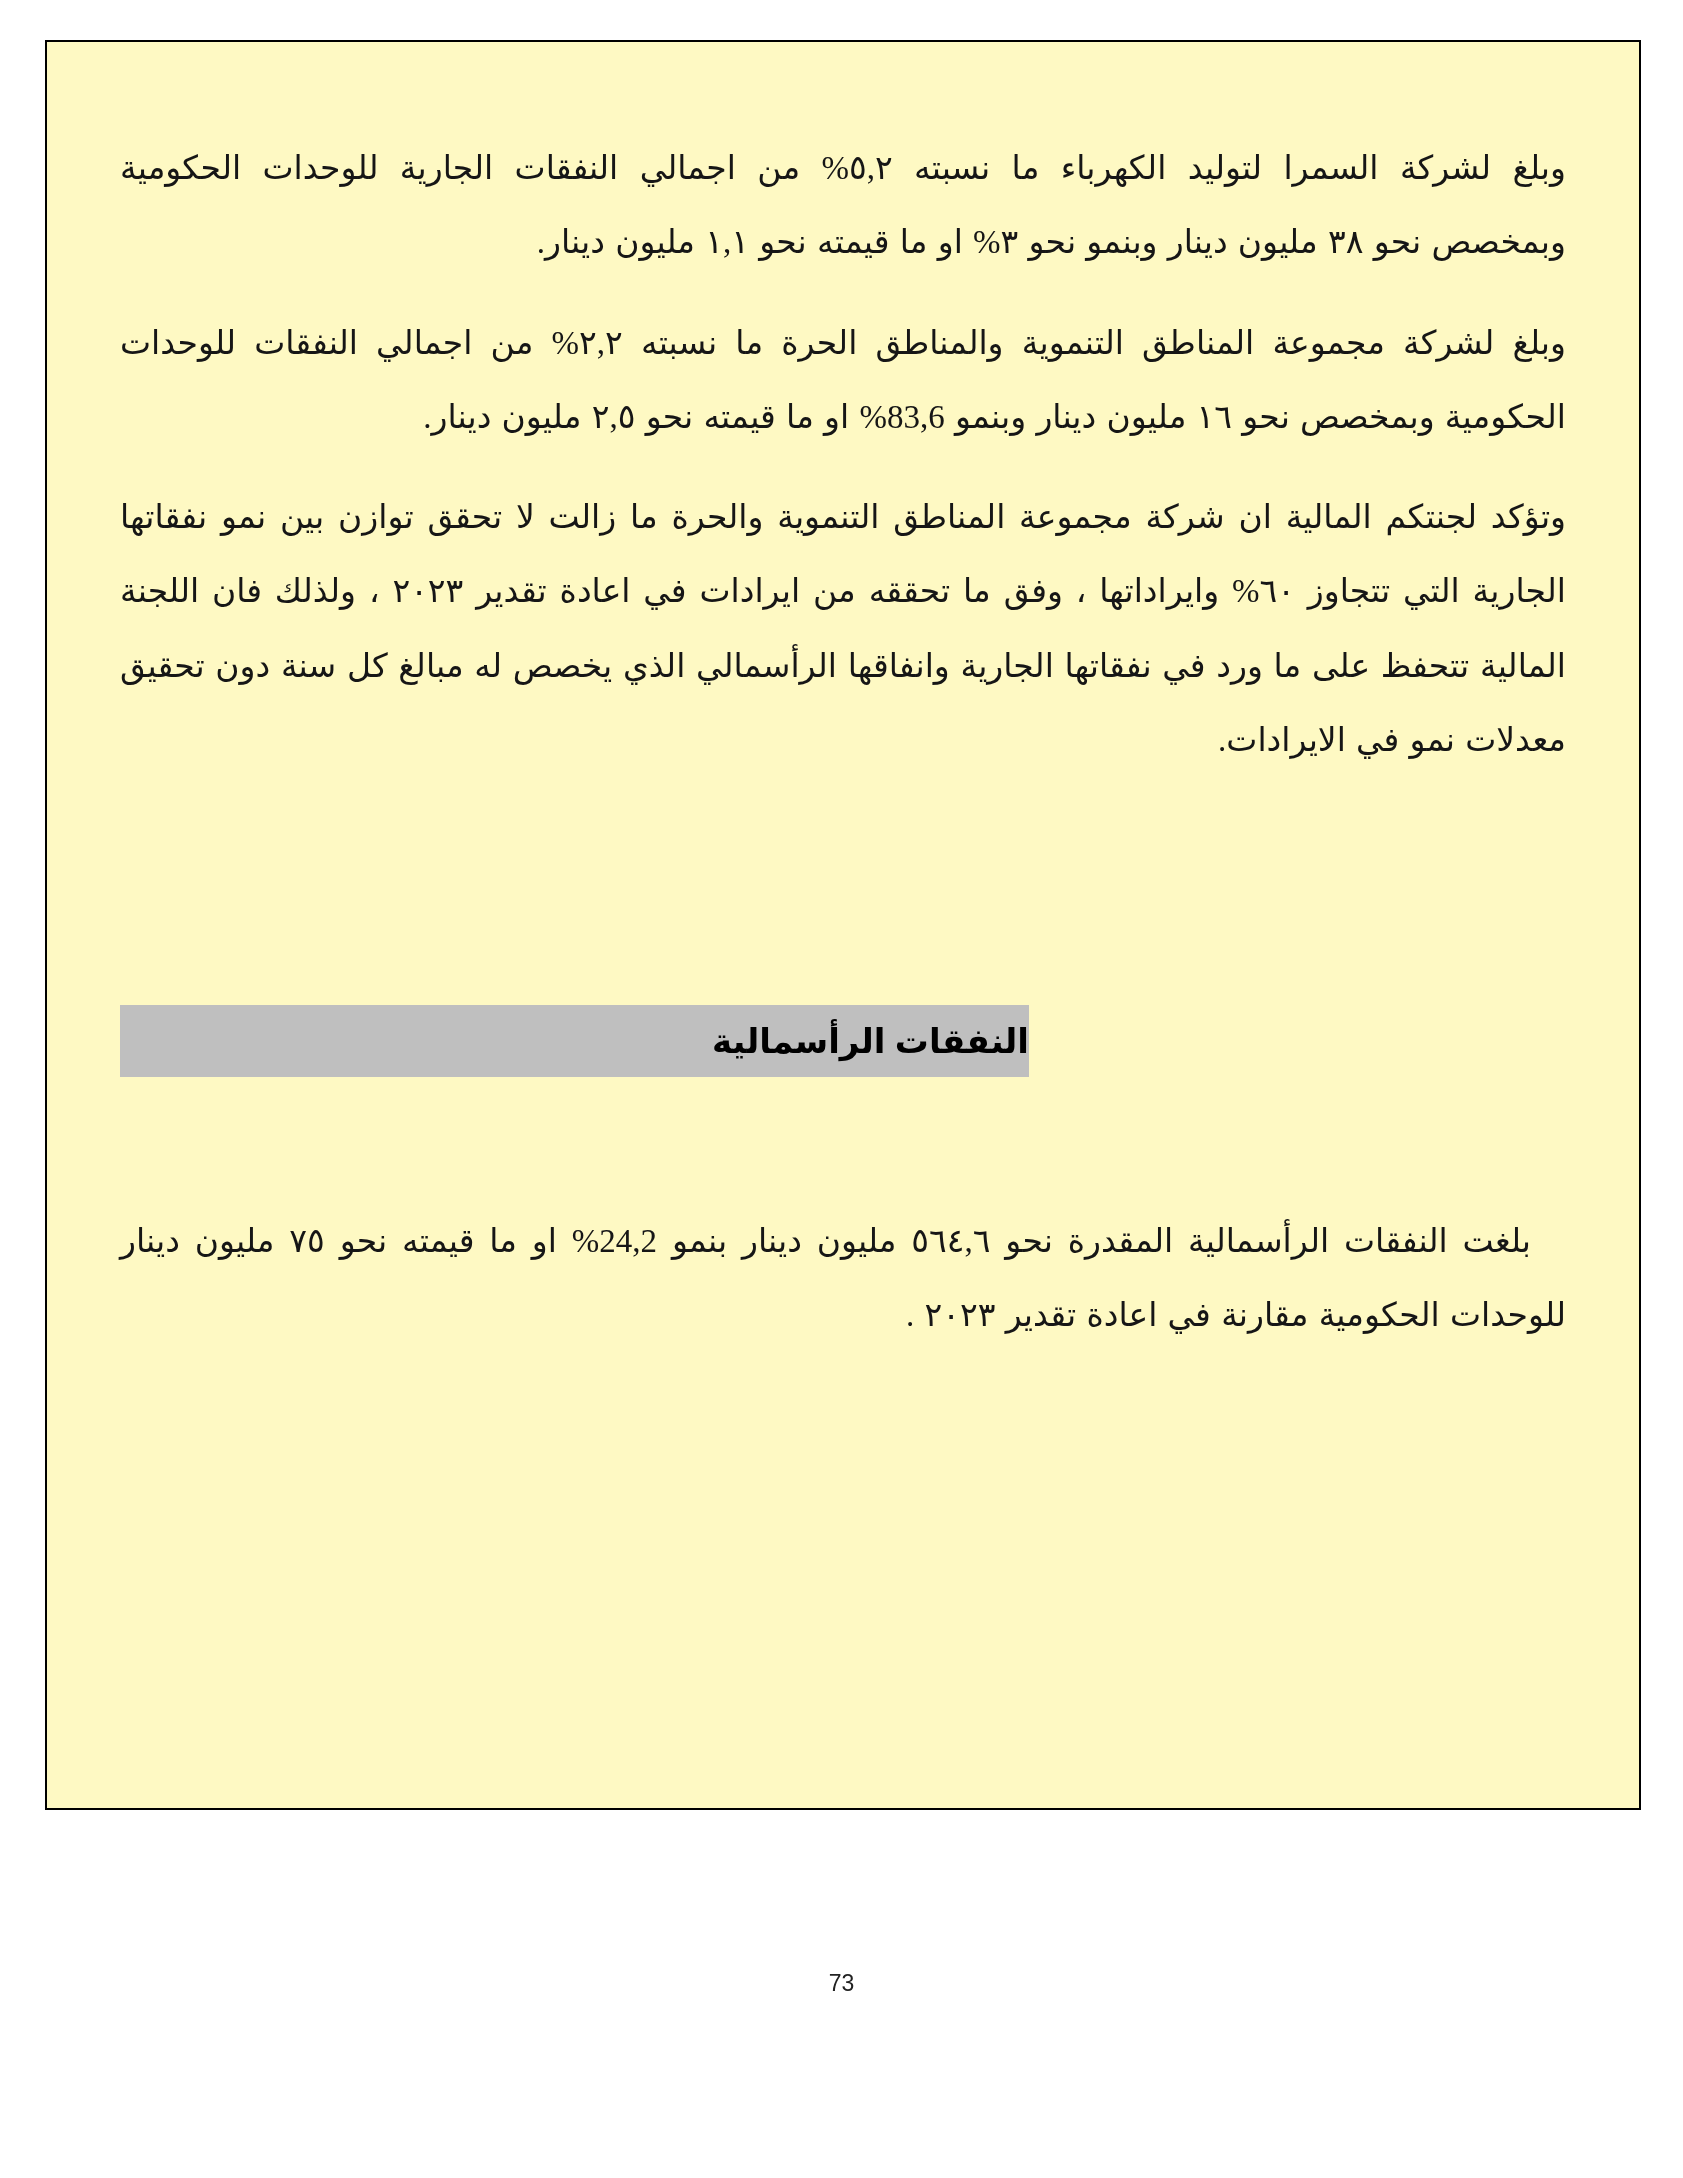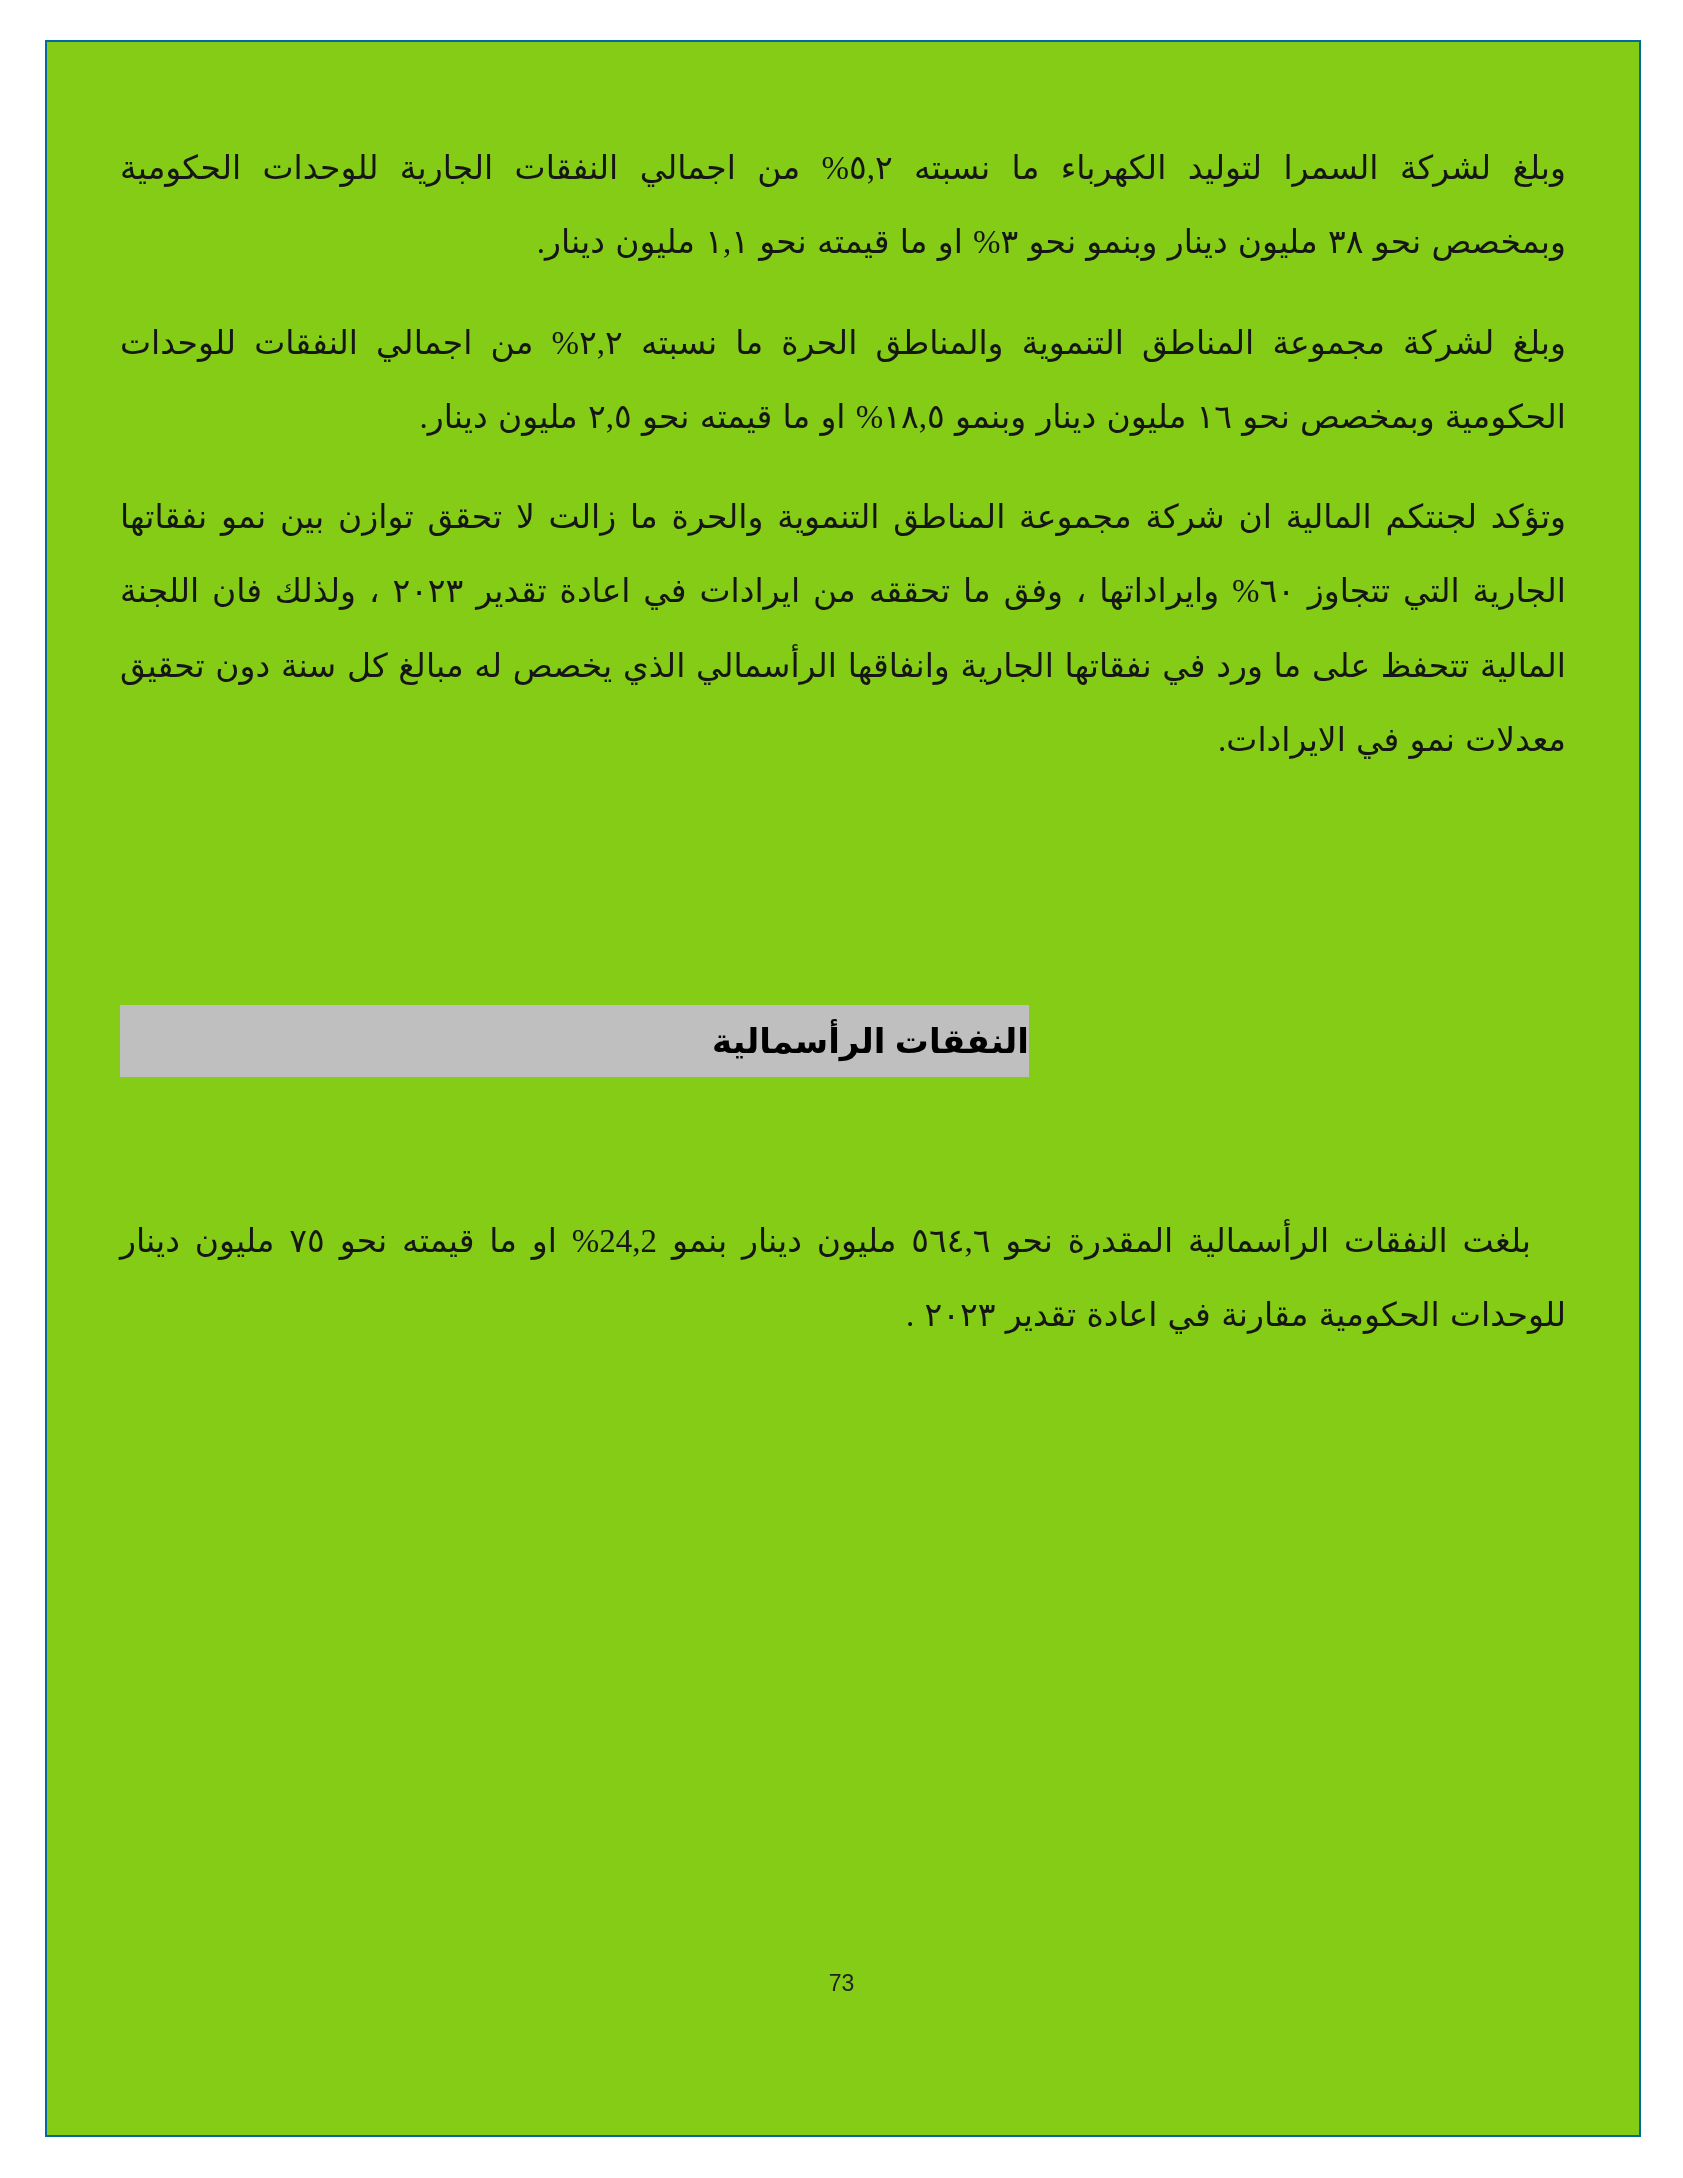--- a/index.html
+++ b/index.html
@@ -14,23 +14,23 @@
     width: 1683px;
     height: 2178px;
     background: #ffffff;
     overflow: hidden;
   }
   .page-border {
     position: absolute;
     left: 45px;
     top: 40px;
     width: 1596px;
-    height: 2097px;
-    border: 2px solid #0369a1;
-    background: #84cc16;
+    height: 1770px;
+    border: 2px solid #000000;
+    background: #fef9c3;
   }
   .content {
     direction: rtl;
     padding: 89px 73px 0 73px;
     color: #161616;
   }
   .para {
     font-size: 33px;
     line-height: 2.25;
     text-align: justify;
@@ -68,21 +68,21 @@
 </style>
 </head>
 <body>
 
 <div class="page">
   <div class="page-border">
     <div class="content">
 
       <p class="para">وبلغ لشركة السمرا لتوليد الكهرباء ما نسبته ٥,٢% من اجمالي النفقات الجارية للوحدات الحكومية وبمخصص نحو ٣٨ مليون دينار وبنمو نحو ٣% او ما قيمته نحو ١,١ مليون دينار.</p>
 
-      <p class="para">وبلغ لشركة مجموعة المناطق التنموية والمناطق الحرة ما نسبته ٢,٢% من اجمالي النفقات للوحدات الحكومية وبمخصص نحو ١٦ مليون دينار وبنمو ١٨,٥% او ما قيمته نحو ٢,٥ مليون دينار.</p>
+      <p class="para">وبلغ لشركة مجموعة المناطق التنموية والمناطق الحرة ما نسبته ٢,٢% من اجمالي النفقات للوحدات الحكومية وبمخصص نحو ١٦ مليون دينار وبنمو 83,6% او ما قيمته نحو ٢,٥ مليون دينار.</p>
 
       <p class="para">وتؤكد لجنتكم المالية ان شركة مجموعة المناطق التنموية والحرة ما زالت لا تحقق توازن بين نمو نفقاتها الجارية التي تتجاوز ٦٠% وايراداتها ، وفق ما تحققه من ايرادات في اعادة تقدير ٢٠٢٣ ، ولذلك فان اللجنة المالية تتحفظ على ما ورد في نفقاتها الجارية وانفاقها الرأسمالي الذي يخصص له مبالغ كل سنة دون تحقيق معدلات نمو في الايرادات.</p>
 
       <div class="heading-banner">
         <span class="heading-text">النفقات الرأسمالية</span>
       </div>
 
       <p class="para indented">بلغت النفقات الرأسمالية المقدرة نحو ٥٦٤,٦ مليون دينار بنمو 24,2% او ما قيمته نحو ٧٥ مليون دينار للوحدات الحكومية مقارنة في اعادة تقدير ٢٠٢٣ .</p>
 
 

